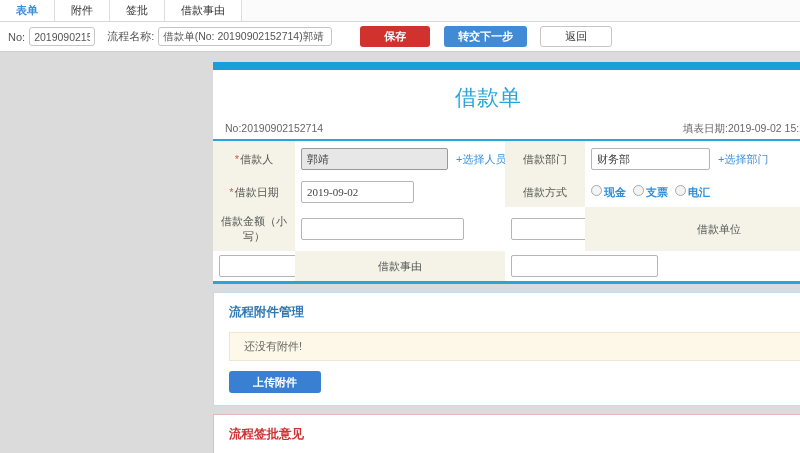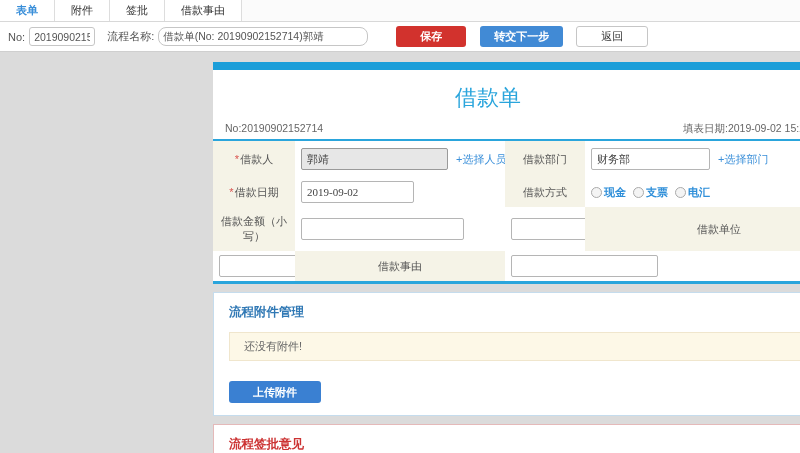--- a/index.html
+++ b/index.html
@@ -13,21 +13,21 @@
     border-right:1px solid #ddd; background:#fff; cursor:pointer; white-space:nowrap; }
   .tab.active { color:#3a8fd9; font-weight:bold; }
 
   
   .actionbar { height:30px; background:#fff; border-bottom:1px solid #cfcfcf;
     display:flex; align-items:center; padding:0 8px; }
   .actionbar label { color:#555; margin-right:4px; white-space:nowrap; }
   .inp { border:1px solid #c6c6c6; border-radius:3px; height:19px; padding:0 4px;
     font-size:10.5px; color:#555; font-family:inherit; background:#fff; }
   .no-inp { width:66px; }
-  .name-inp { width:210px; margin-right:28px;border-radius:8px; }
+  .name-inp { width:174px; margin-right:28px; }
   .btn { border:none; border-radius:3px; height:21px; padding:0 24px; font-size:11px;
     font-weight:bold; color:#fff; cursor:pointer; font-family:inherit; white-space:nowrap; }
   .btn-save { background:#d2322d; margin-right:14px; }
   .btn-forward { background:#418ad5; margin-right:13px; padding:0 14px; }
   .btn-back { background:#fff; color:#333; font-weight:normal; border:1px solid #c6c6c6; }
 
   
   .workspace { height:401px; background:#dbdbdb; overflow:hidden; position:relative; }
   .stack { position:absolute; left:213px; top:10px; width:640px; }
 
@@ -42,32 +42,32 @@
   .form-grid { display:grid; grid-template-columns:82px 210px 80px 1fr;
     grid-template-rows:36px 30px 44px 30px; }
   .lbl-cell { background:#f5f3e7; color:#555; display:flex; align-items:center;
     justify-content:center; text-align:center; padding:2px 6px; line-height:15px; }
   .req { color:#d9534f; margin-right:1px; }
   .fld-cell { display:flex; align-items:center; padding-left:6px; }
   .f-inp { border:1px solid #b5b5b5; border-radius:2px; height:22px; padding:0 5px;
     font-size:11px; color:#444; font-family:Liberation Serif, serif; background:#fff; }
   .f-readonly { background:#e7e7e7; border-color:#9a9a9a; }
   .sel-link { color:#3a8fd9; margin-left:8px; cursor:pointer; white-space:nowrap; }
-  .radio-group { display:flex; align-items:center; }
+  .radio-group { display:flex; align-items:flex-start; }
   .radio { width:11px; height:11px; border:1px solid #aaa; border-radius:50%;
     background:#f4f4f4; margin-right:2px; cursor:pointer; flex:none; }
   .radio-label { color:#2f8fd9; font-weight:bold; margin-right:7px; cursor:pointer; }
   .blue-bottom { height:3px; background:#2aa5dc; }
 
   
   .attach-panel { margin-top:8px; background:#fff; border:1px solid #c5dced; padding:11px 15px 12px; }
   .attach-heading { color:#3179b5; font-weight:bold; font-size:12.5px; }
   .attach-alert { margin-top:11px; background:#fdf8e7; border:1px solid #f0e6cd;
     padding:6px 14px; color:#666; }
-  .btn-upload { background:#3a80d2; margin-top:20px; height:22px; }
+  .btn-upload { background:#3a80d2; margin-top:10px; height:22px; }
 
   
   .approve-panel { margin-top:8px; background:#fff; border:1px solid #e4b9b9;
     padding:11px 15px 15px; height:160px; }
   .approve-heading { color:#cc3333; font-weight:bold; font-size:12.5px; }
 </style>
 </head>
 <body>
 
 <div>

